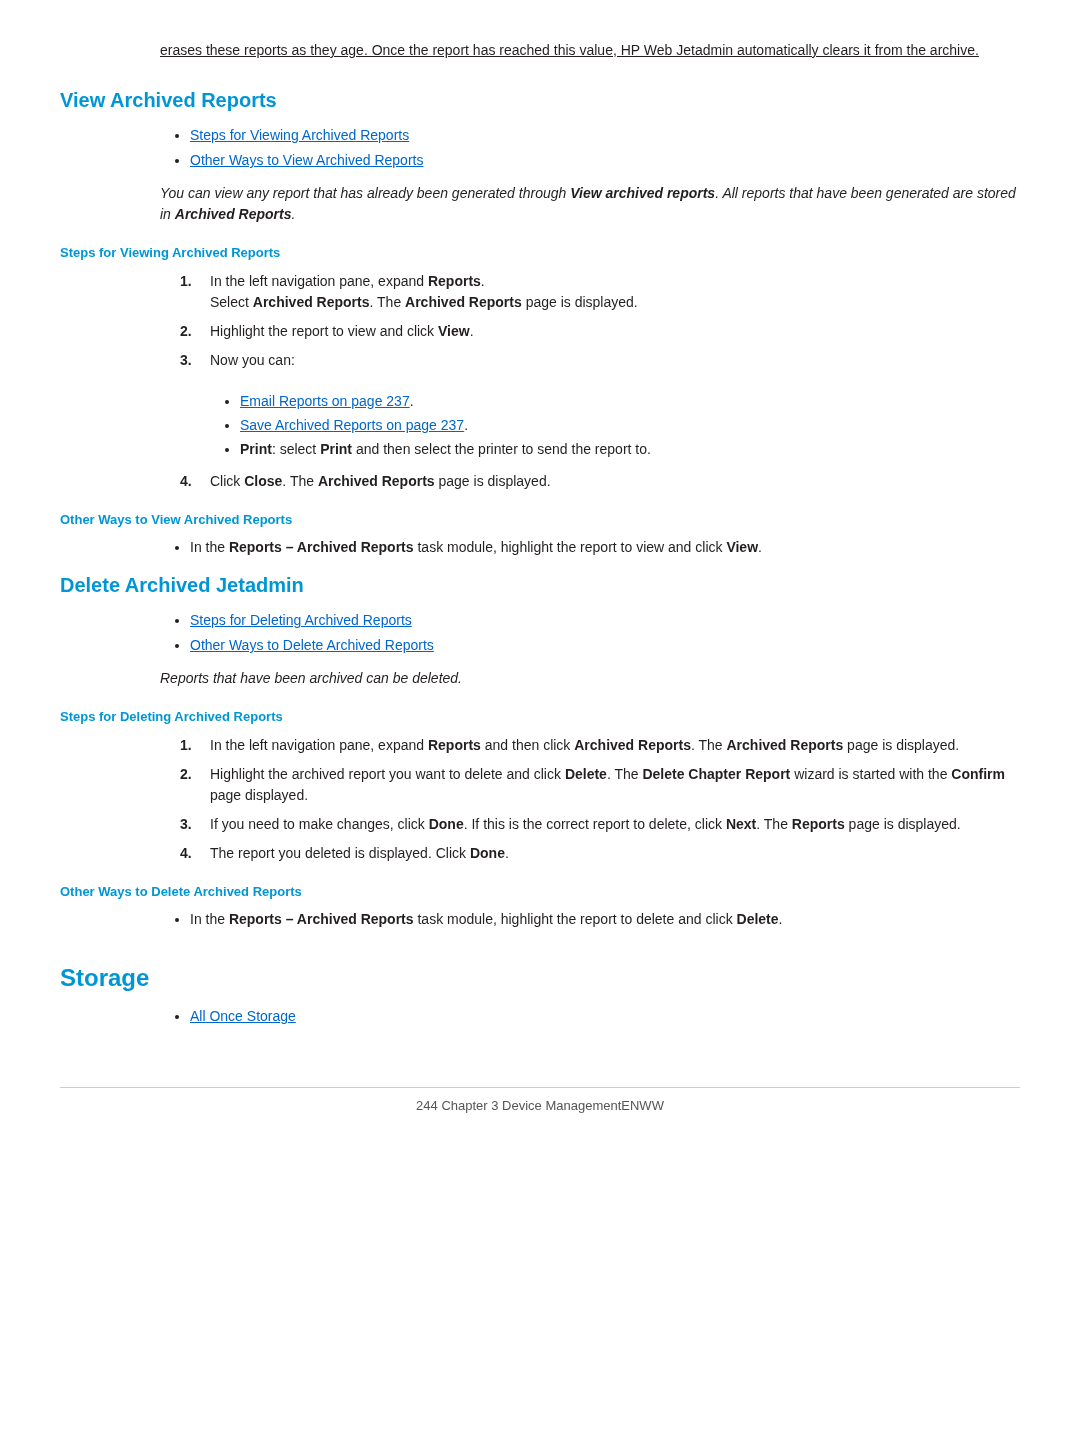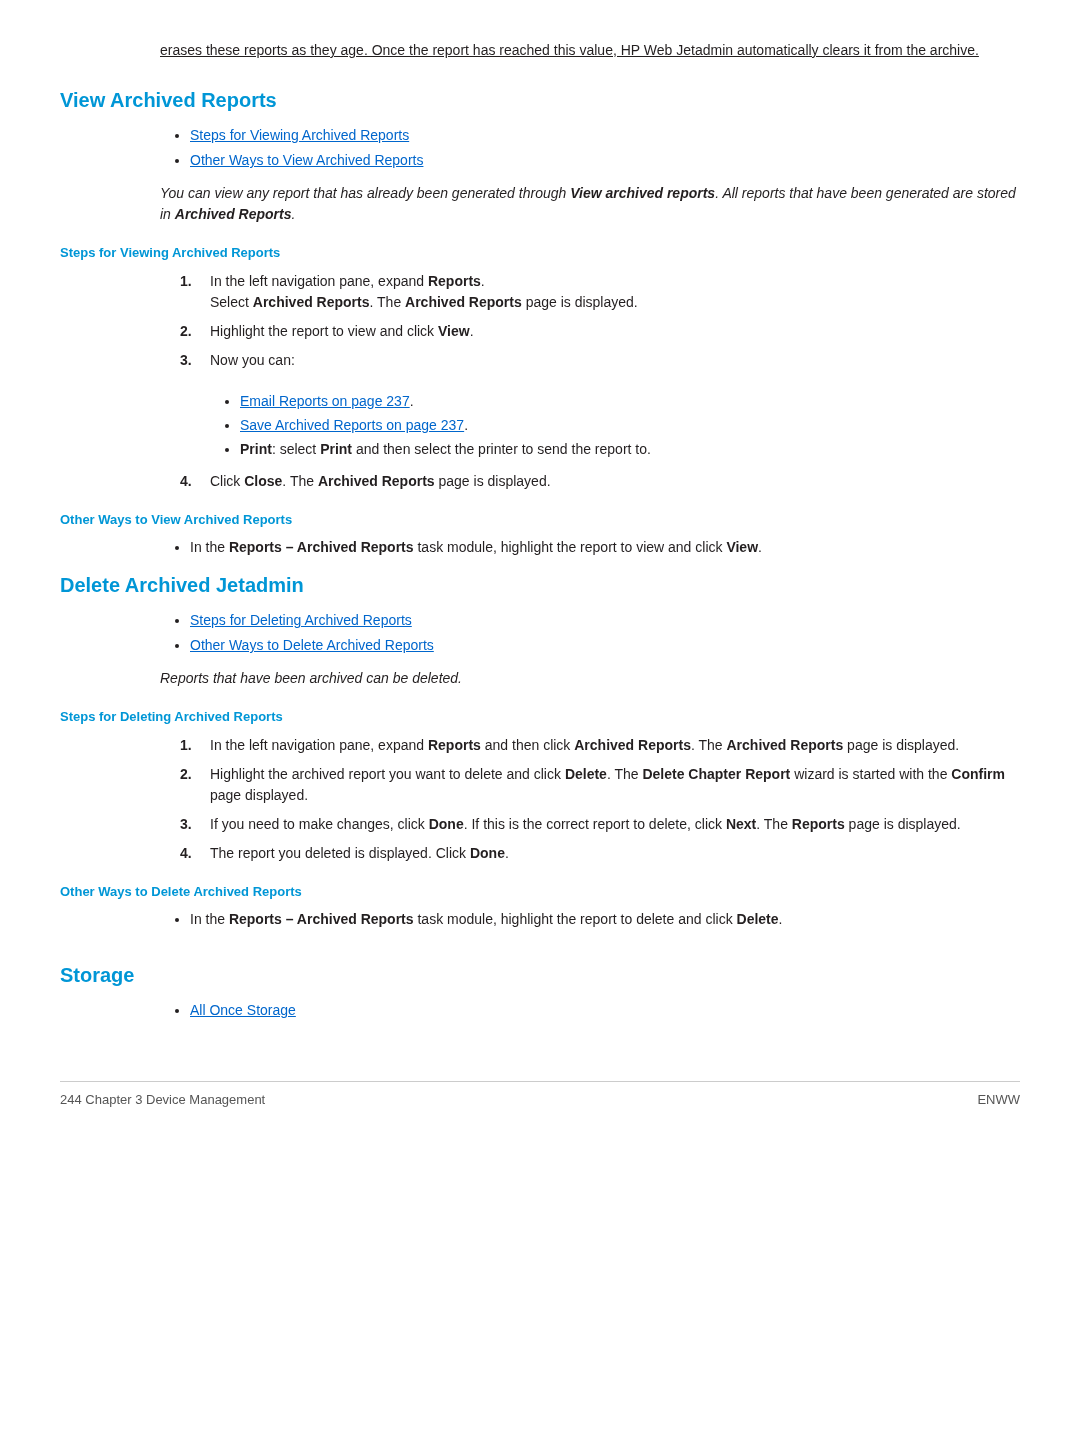--- a/index.html
+++ b/index.html
@@ -70,29 +70,29 @@
       list-style: disc;
       padding-left: 30px;
       margin-top: 20px;
     }
     .ordered-list li .content .sub-bullets li {
       padding-left: 0;
       display: list-item;
       margin-bottom: 3px;
     }
     .storage-heading {
-      font-size: 20px;
+      font-size: 24px;
       font-weight: bold;
       color: #0096d6;
       margin-top: 30px;
       margin-bottom: 10px;
     }
     .footer {
       display: flex;
-      justify-content: space-between;
+      justify-content: center;
       border-top: 1px solid #ccc;
       margin-top: 60px;
       padding-top: 8px;
       font-size: 13px;
       color: #555;
     }
     b { font-weight: bold; color: #231f20; }
   </style>
 </head>
 <body>

